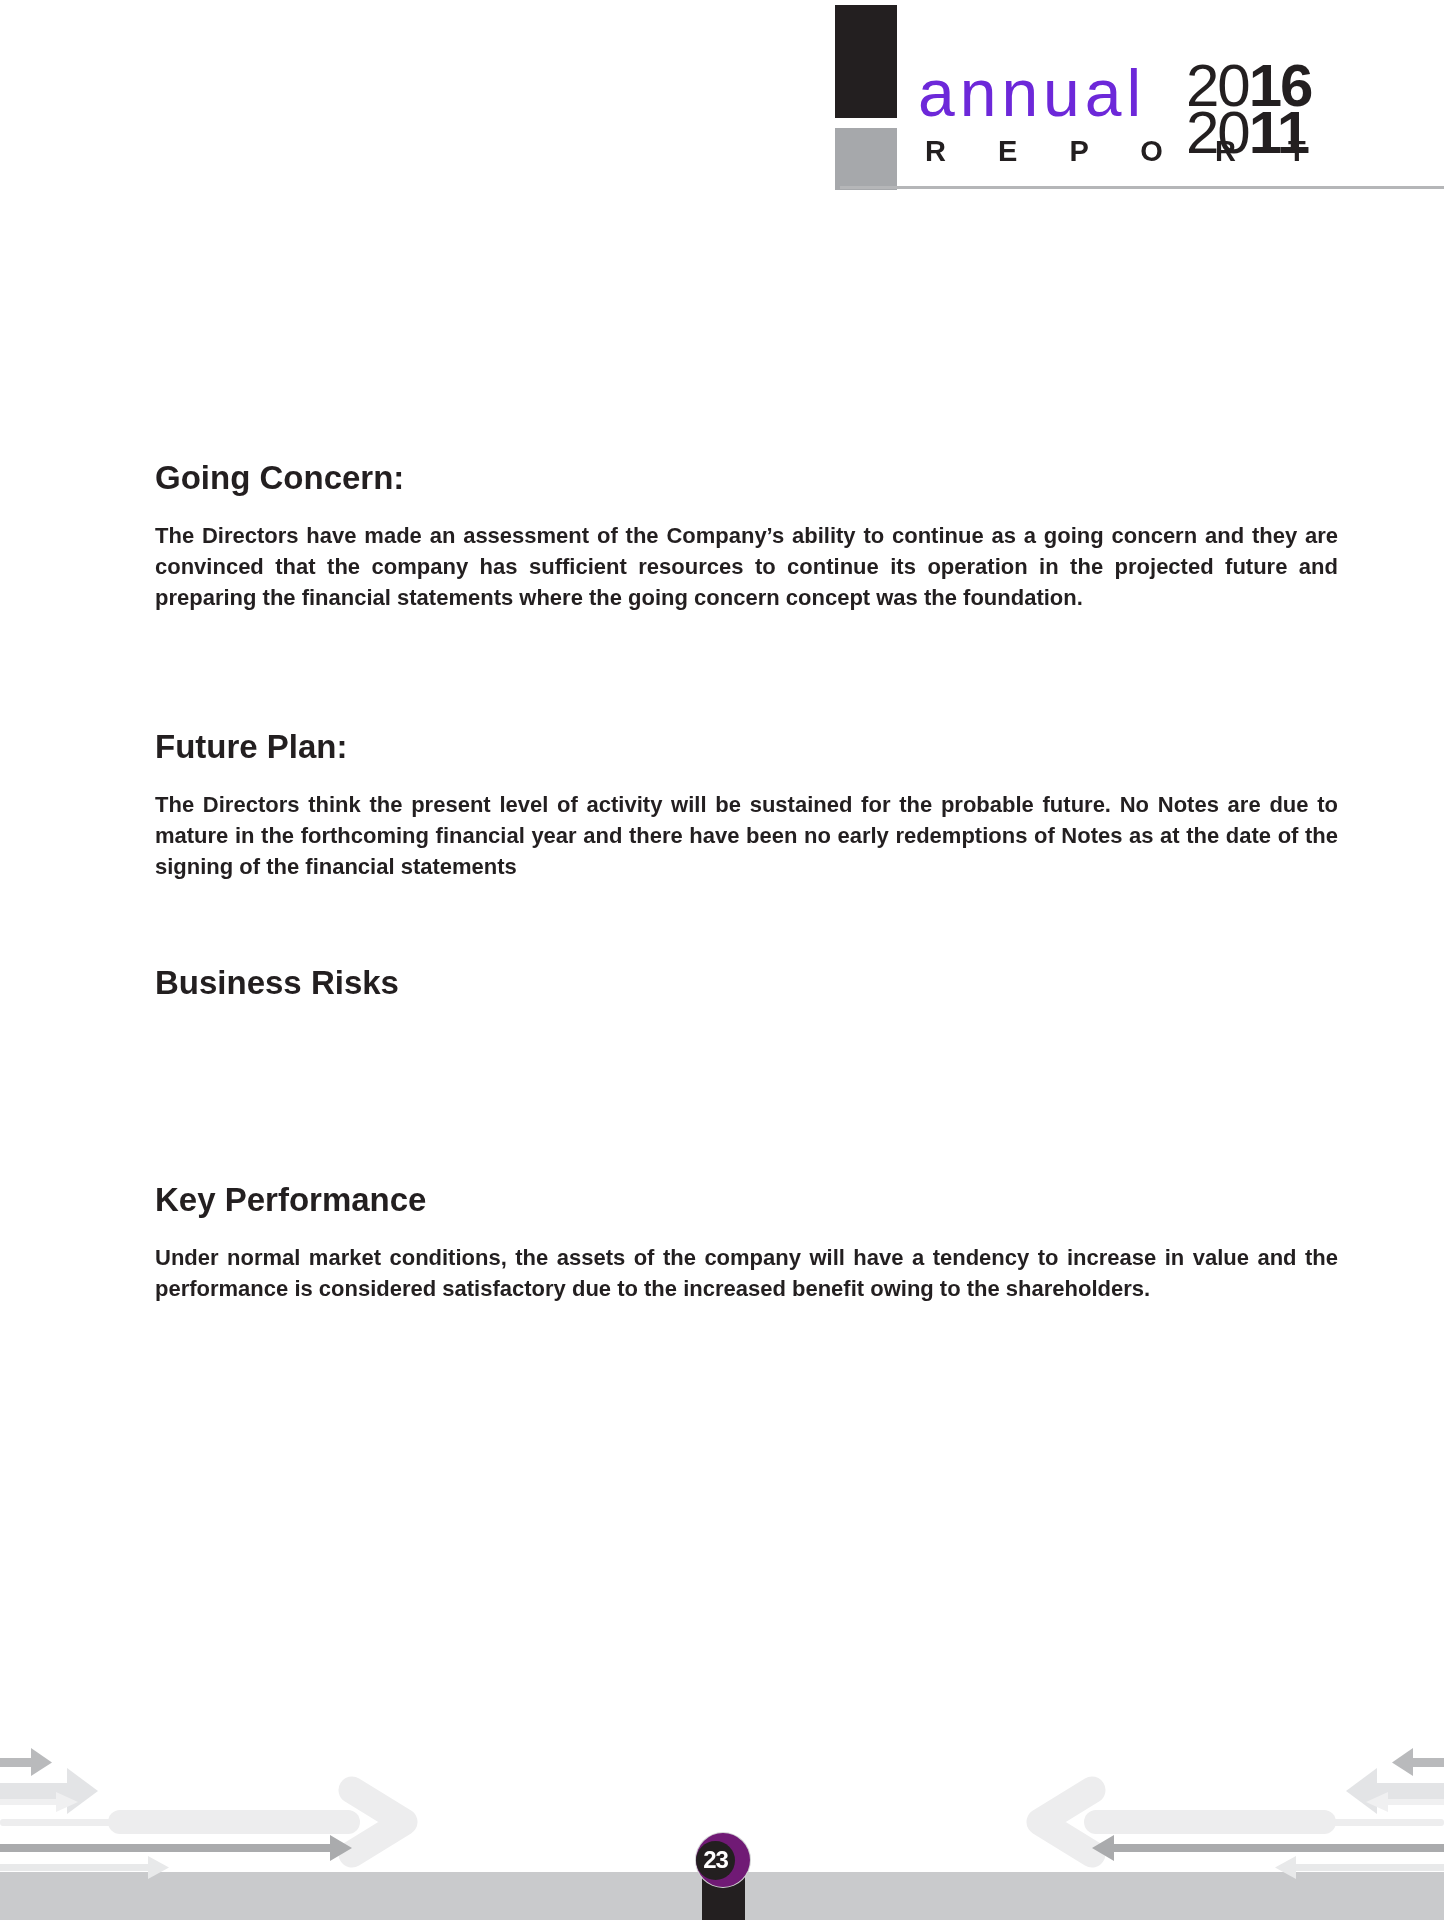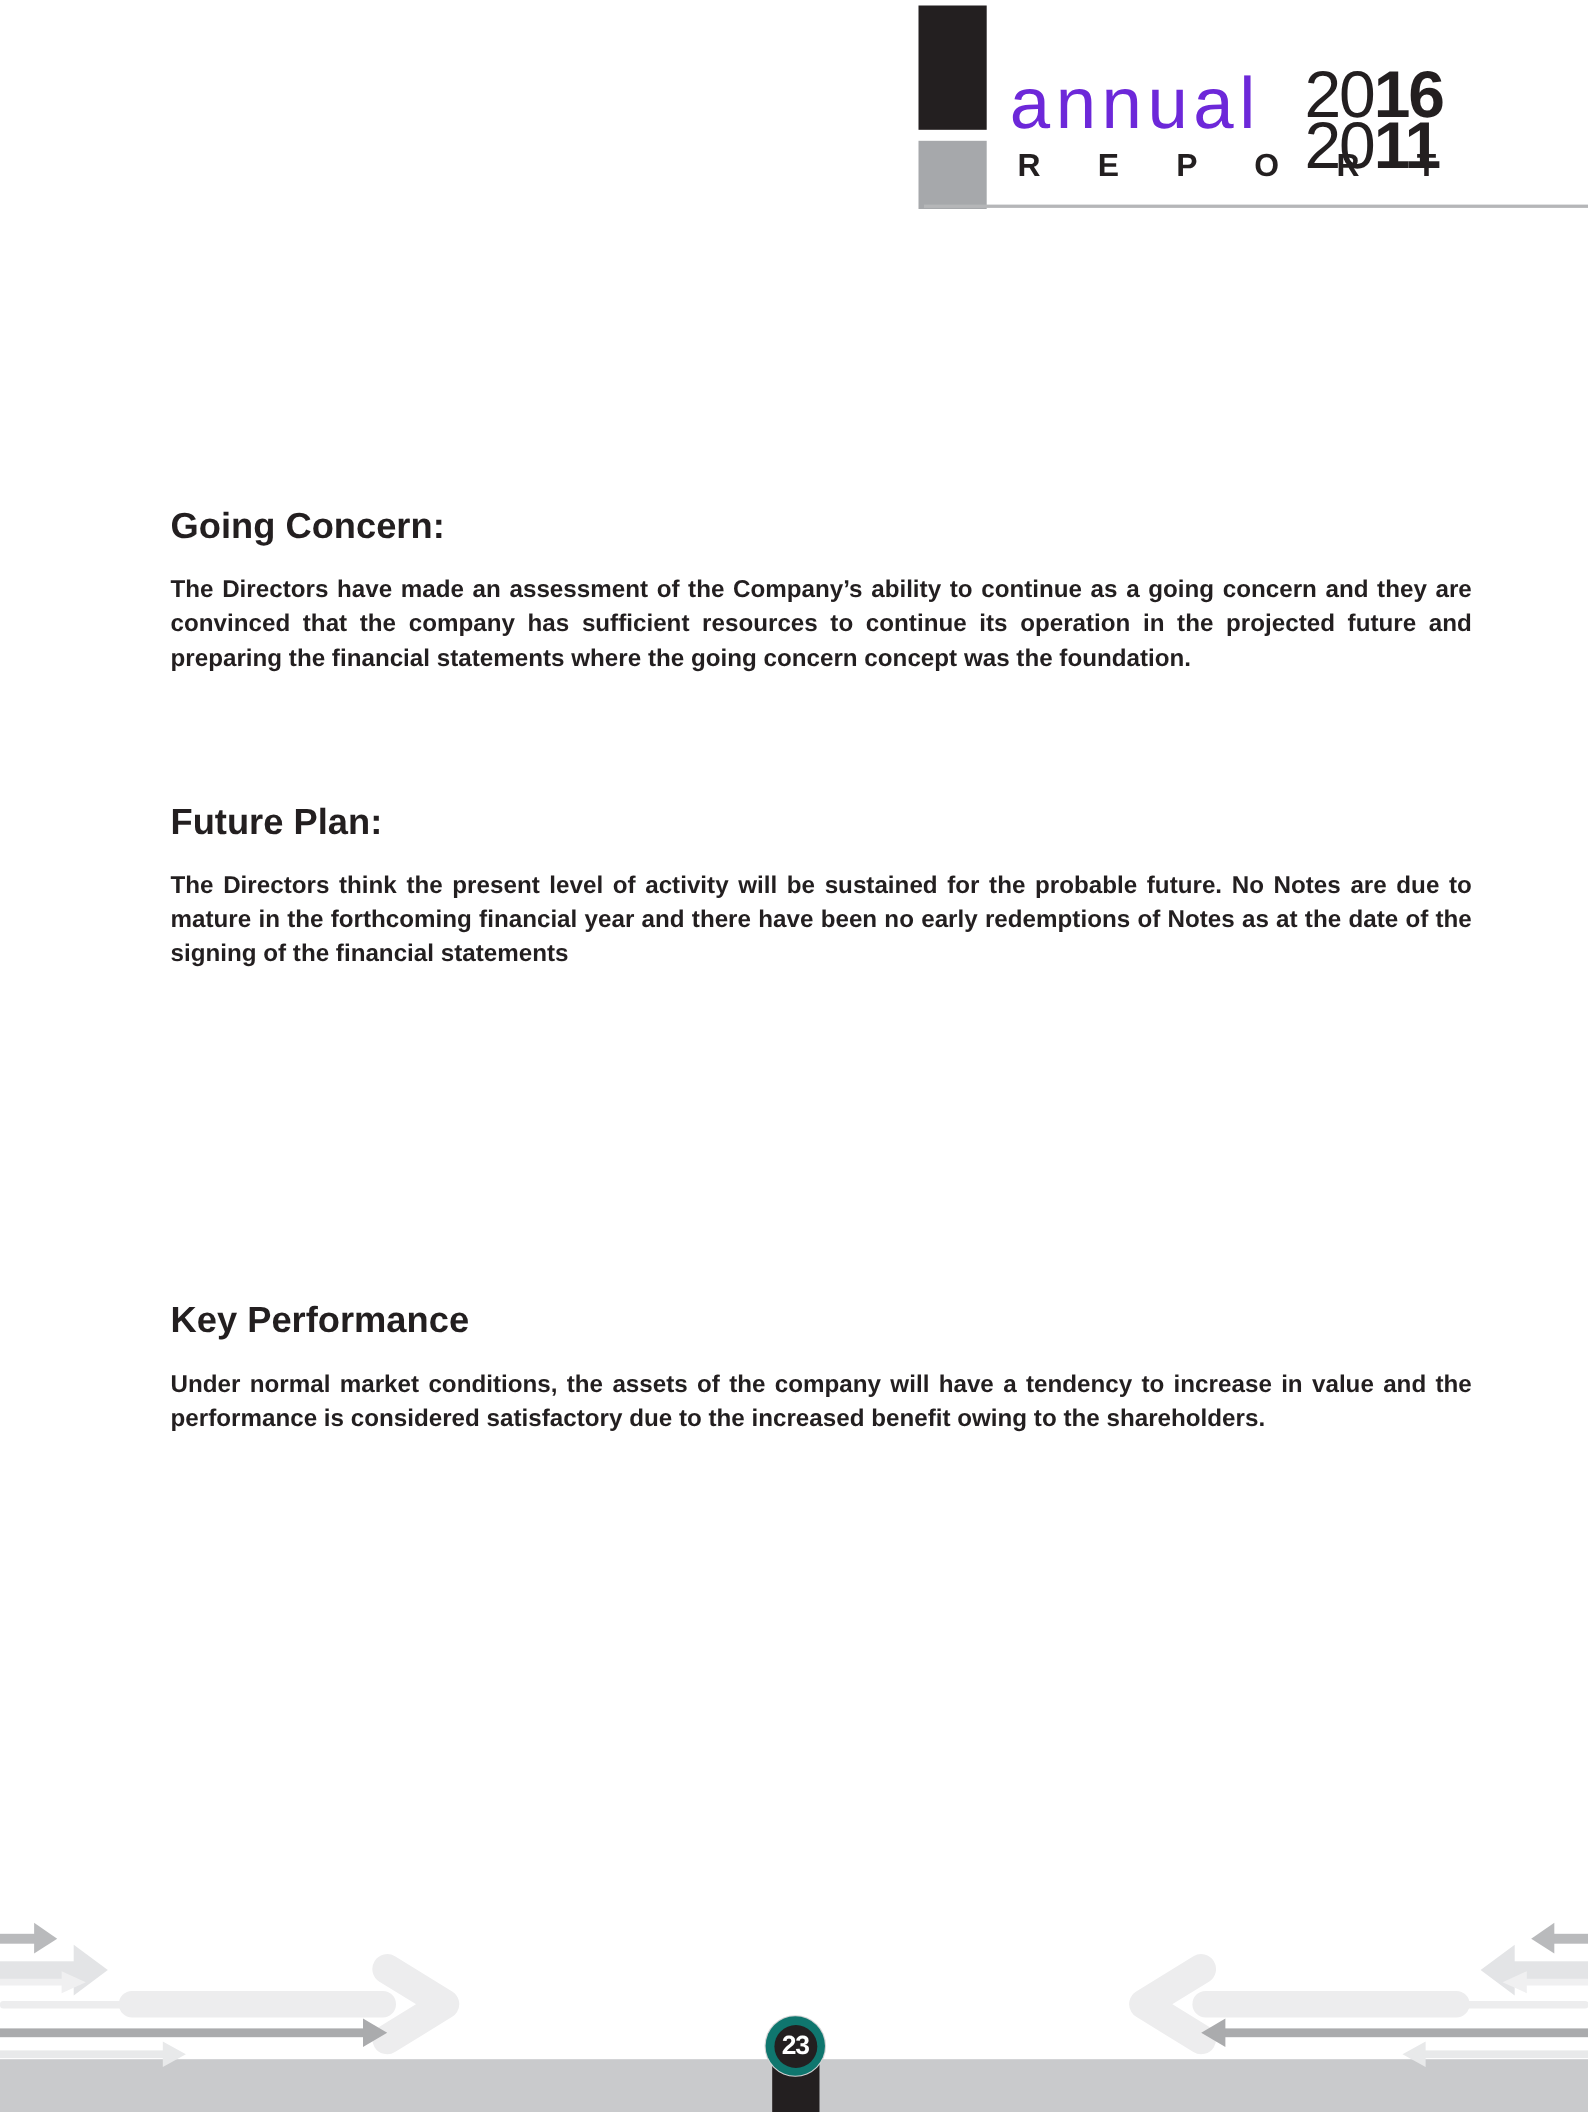--- a/index.html
+++ b/index.html
@@ -42,22 +42,22 @@
   
   .footer-band { position:absolute; left:0; top:1872px; width:1444px; height:48px; background:#c9cacc; }
   .arrows { position:absolute; top:1740px; width:420px; height:140px; }
   .arrows-left  { left:0; }
   .arrows-right { left:1024px; }
   .page-tab {
     position:absolute; left:702px; top:1858px; width:43px; height:62px; background:#231f20;
   }
   .page-badge {
     position:absolute; left:696px; top:1833px; width:54px; height:54px; border-radius:50%;
-    background:#0f766e; box-shadow:0 0 0 1px #d2d3d4;
-    display:flex; align-items:center; justify-content:center;
+    background:#701a75; box-shadow:0 0 0 1px #d2d3d4;
+    display:flex; align-items:center; justify-content:flex-start;
   }
   .page-badge-inner {
     width:39px; height:39px; border-radius:50%; background:#231f20; color:#ffffff;
     display:flex; align-items:center; justify-content:center;
     font-size:24px; font-weight:700; letter-spacing:-1px;
   }
 </style>
 </head>
 <body>
 
@@ -75,20 +75,21 @@
   <h2 class="sec-heading">Going Concern:</h2>
   <p class="sec-body">The Directors have made an assessment of the Company’s ability to continue as a going concern and they are convinced that the company has sufficient resources to continue its operation in the projected future and preparing the financial statements where the going concern concept was the foundation.</p>
 </section>
 
 <section class="sec sec-2">
   <h2 class="sec-heading">Future Plan:</h2>
   <p class="sec-body">The Directors think the present level of activity will be sustained for the probable future. No Notes are due to mature in the forthcoming financial year and there have been no early redemptions of Notes as at the date of the signing of the financial statements</p>
 </section>
 
 <section class="sec sec-3">
+  <h2 class="sec-heading">Business Risks</h2>
 </section>
 
 <section class="sec sec-4">
   <h2 class="sec-heading">Key Performance</h2>
   <p class="sec-body">Under normal market conditions, the assets of the company will have a tendency to increase in value and the performance is considered satisfactory due to the increased benefit owing to the shareholders.</p>
 </section>
 
 <div class="footer-band"></div>
 
 <svg class="arrows arrows-left" viewBox="0 0 420 140" xmlns="http://www.w3.org/2000/svg">

